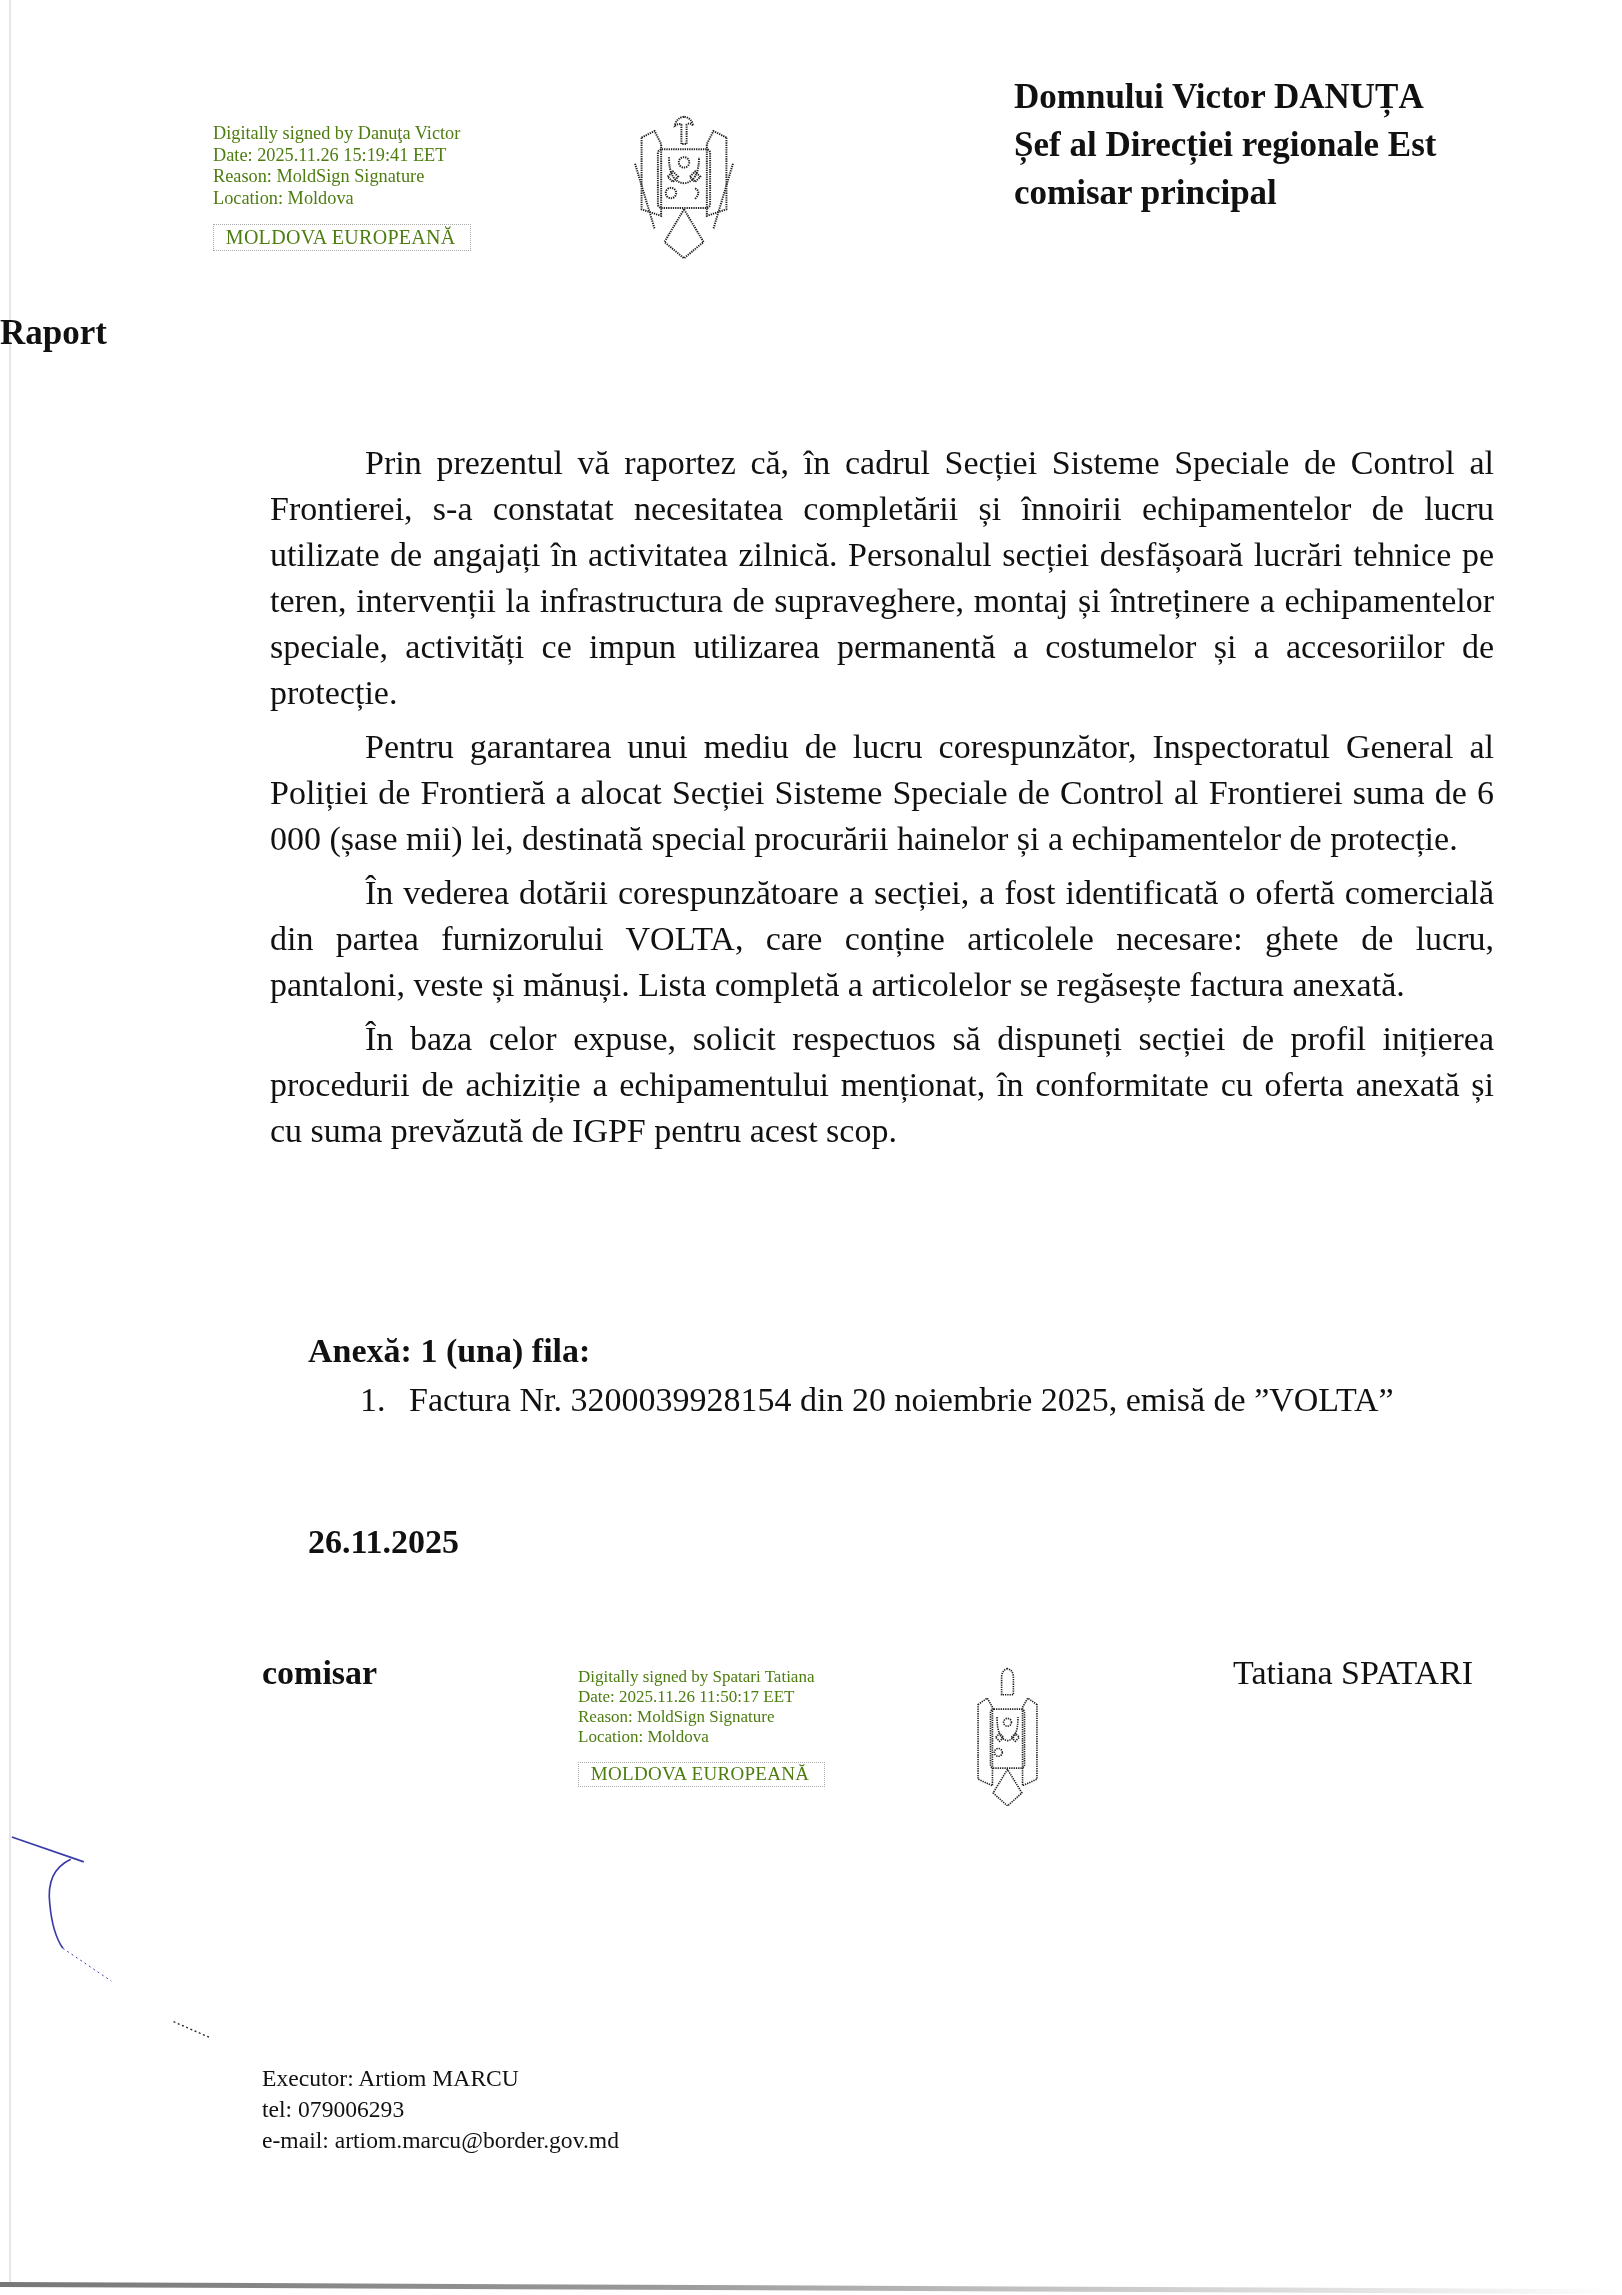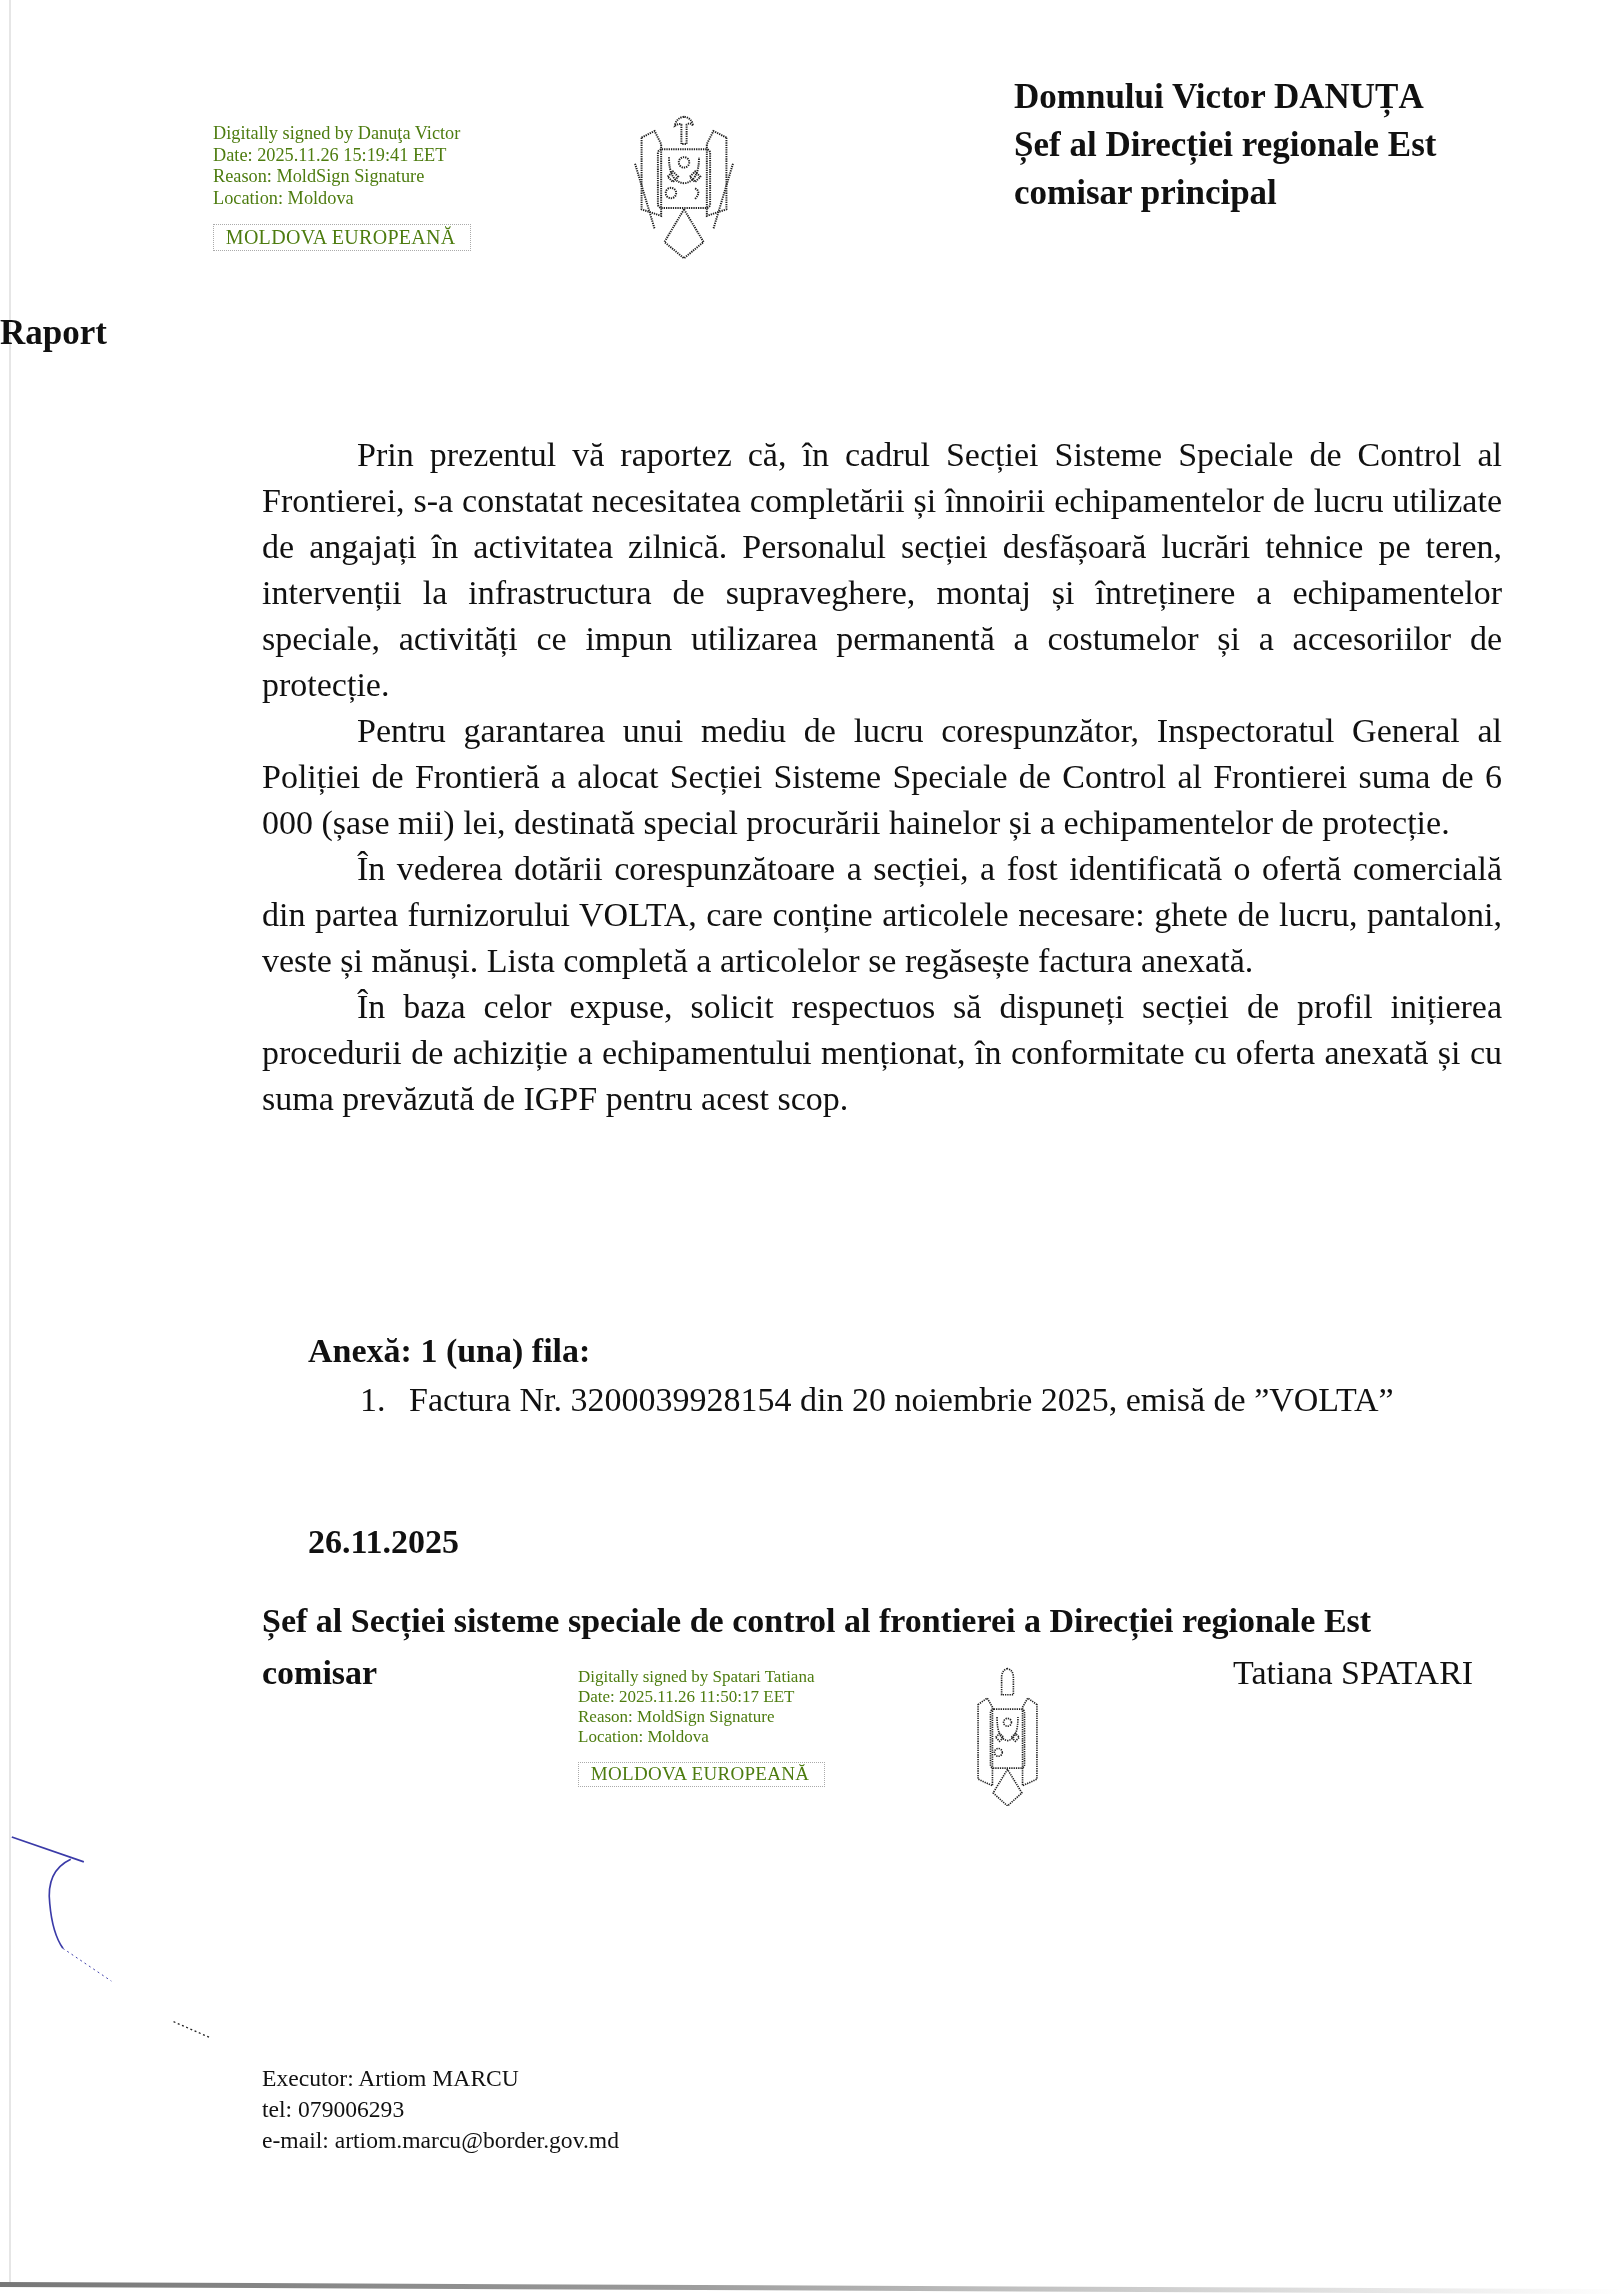--- a/index.html
+++ b/index.html
@@ -16,21 +16,21 @@
 
   .coat { position: absolute; }
   .coat-top { left: 622px; top: 111px; width: 124px; height: 151px; }
   .coat-bottom { left: 968px; top: 1649px; width: 79px; height: 157px; }
 
   .addressee { position: absolute; left: 1014px; top: 73px; font-weight: bold; font-size: 35px; line-height: 48px; }
 
   .title { position: absolute; left: 0; width: 1623px; top: 313px; text-align: left; font-weight: bold; font-size: 35px; }
 
   .body { position: absolute; left: 262px; width: 1240px; top: 432px; font-size: 34px; line-height: 46px; text-align: justify; }
-  .body p { margin: 0; text-indent: 95px; }
+  .body p { margin: 8px; text-indent: 95px; }
 
   .annex-title { position: absolute; left: 308px; top: 1314px; font-weight: bold; font-size: 34px; margin-top: 18px; }
   .annex-item { position: absolute; left: 360px; top: 1381px; font-size: 34px; }
   .annex-item .num { display: inline-block; width: 49px; }
 
   .date { position: absolute; left: 308px; top: 1523px; font-weight: bold; font-size: 34px; }
   .signer-title { position: absolute; left: 262px; top: 1602px; font-weight: bold; font-size: 34px; }
   .signer-rank { position: absolute; left: 262px; top: 1654px; font-weight: bold; font-size: 34px; }
   .signer-name { position: absolute; left: 1233px; top: 1654px; font-weight: normal; font-size: 34px; }
 
@@ -83,21 +83,20 @@
     <p>În baza celor expuse, solicit respectuos să dispuneți secției de profil inițierea procedurii de achiziție a echipamentului menționat, în conformitate cu oferta anexată și cu suma prevăzută de IGPF pentru acest scop.</p>
   </div>
 
   <div class="annex-title">Anexă: 1 (una) fila:</div>
   <div class="annex-item">
     <span class="num">1.</span><span>Factura Nr. 3200039928154 din 20 noiembrie 2025, emisă de ”VOLTA”</span>
   </div>
 
   <div class="date">26.11.2025</div>
 
-  <div class="signer-title">Șef al Secției sisteme speciale de control al frontierei a Direcției regionale Est</div>
   <div class="signer-rank">comisar</div>
   <div class="signer-name">Tatiana SPATARI</div>
 
   <div class="sig sig-bottom">
     <div>Digitally signed by Spatari Tatiana</div>
     <div>Date: 2025.11.26 11:50:17 EET</div>
     <div>Reason: MoldSign Signature</div>
     <div>Location: Moldova</div>
     <div class="stamp">MOLDOVA EUROPEANĂ</div>
   </div>

